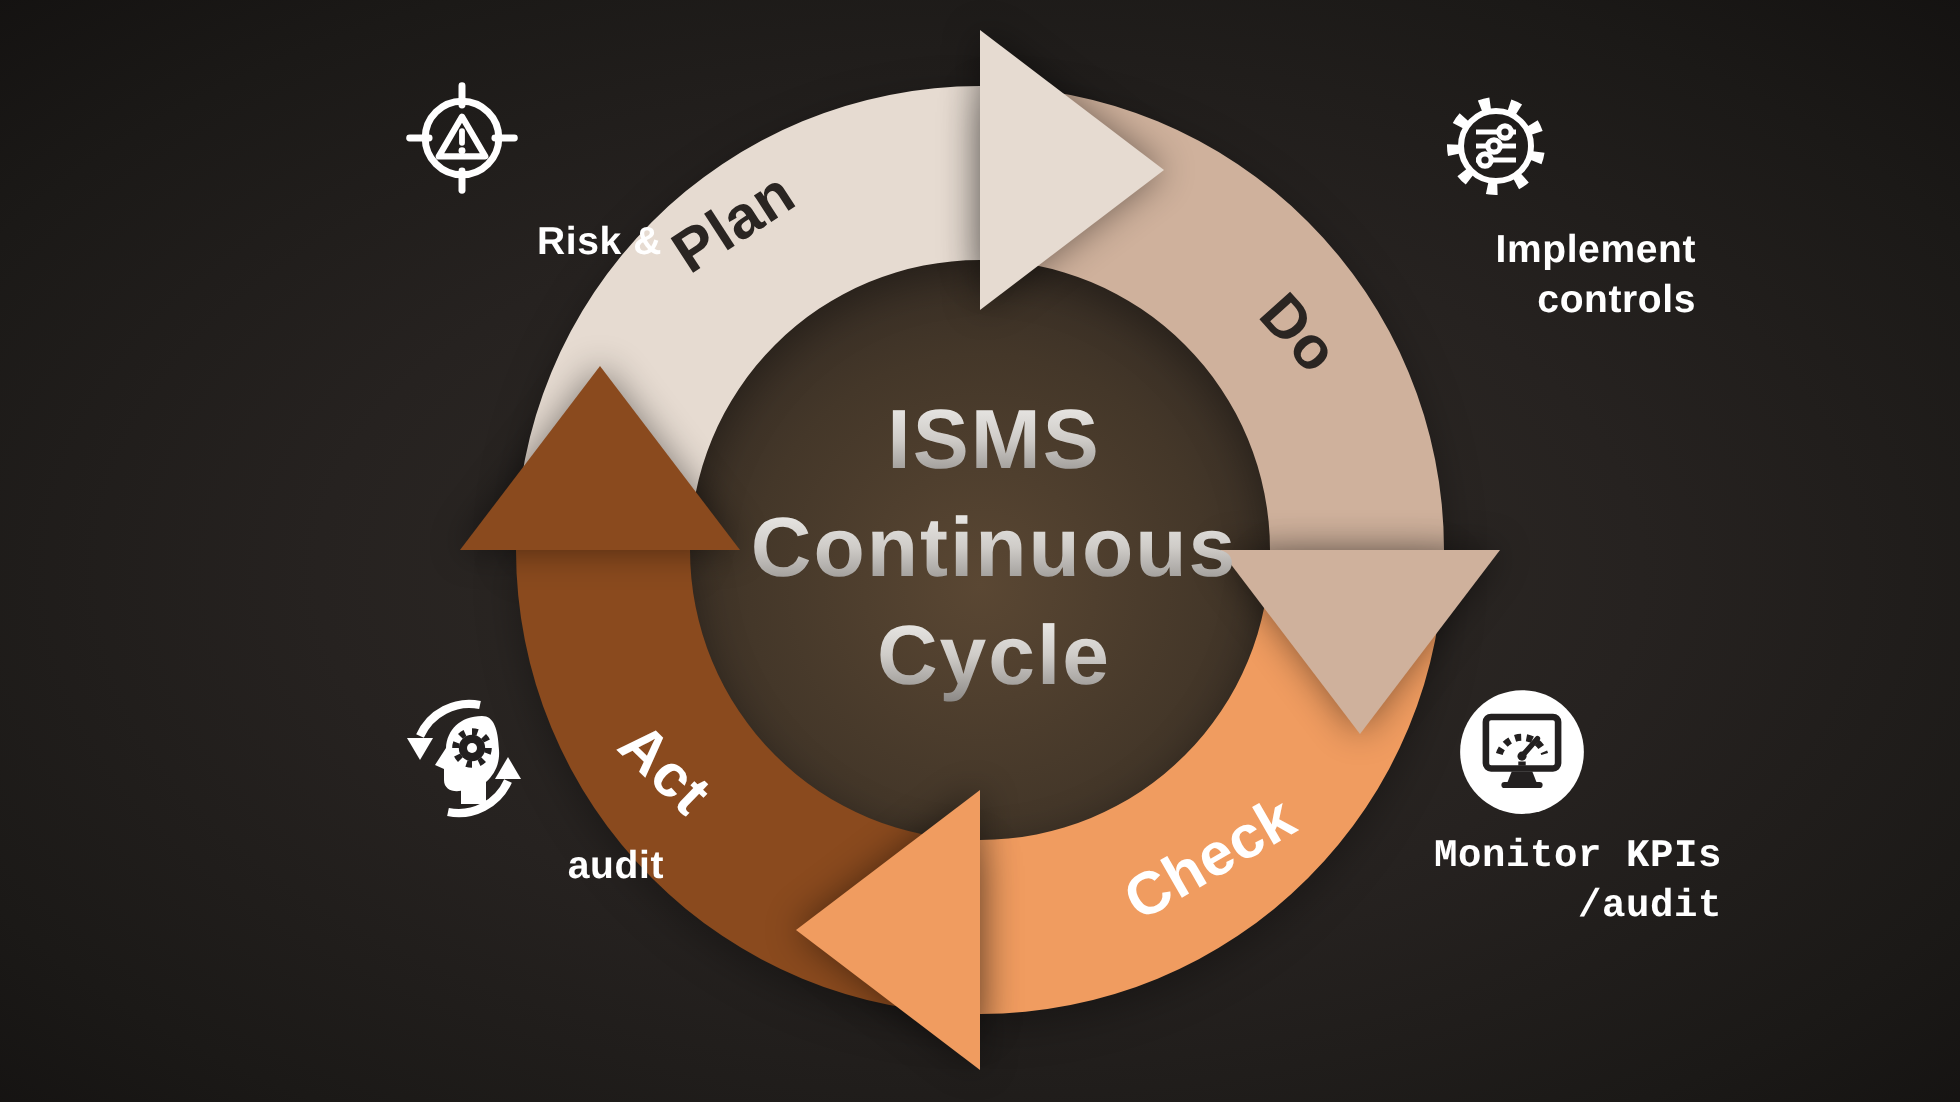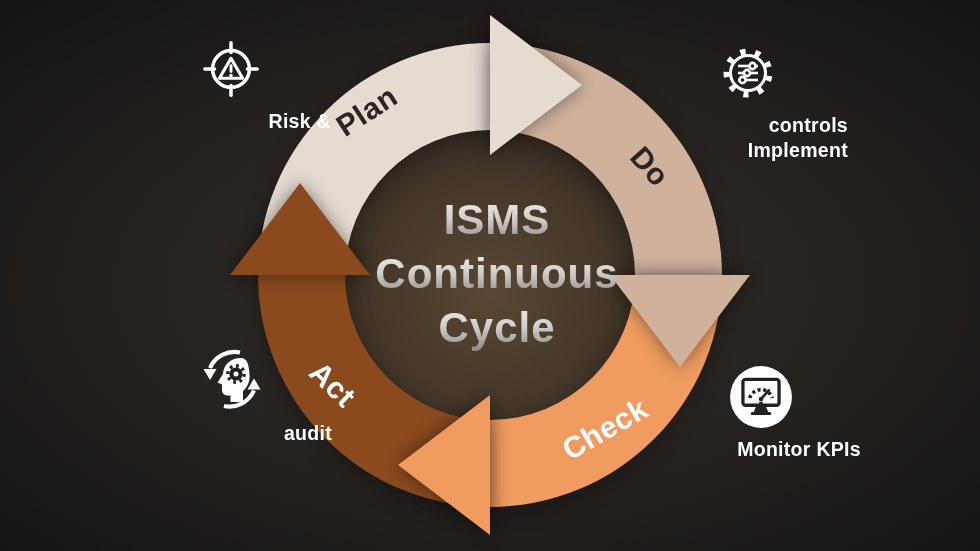--- a/index.html
+++ b/index.html
@@ -100,38 +100,39 @@
         <g stroke="#ffffff" stroke-width="2.6" fill="#232020">
           <line x1="22" y1="25" x2="42" y2="25"></line>
             <circle cx="36.5" cy="25" r="3.1"></circle>
           <line x1="22" y1="32" x2="42" y2="32"></line>
             <circle cx="31" cy="32" r="3.1"></circle>
           <line x1="22" y1="39" x2="42" y2="39"></line>
             <circle cx="26.5" cy="39" r="3.1"></circle>
         </g>
       </svg>
     </div>
+    <div class="callout-line">Implement</div>
     <div class="callout-line">controls</div>
-    <div class="callout-line">Implement</div>
   </div>
 
-  <div class="callout" style="left:661px;top:364px;">
+  <div class="callout" style="left:661px;top:343px;font-family:Liberation Mono, monospace;">
     <div class="callout-icon">
       <svg width="66" height="66" viewBox="0 0 64 64">
         <circle cx="32" cy="32" r="30" fill="#ffffff"></circle>
         <rect x="14.5" y="15" width="35" height="25" rx="2.5" fill="none" stroke="#232020" stroke-width="3.2"></rect>
         <path d="M21 33 A 11.5 11.5 0 0 1 43 33" fill="none" stroke="#232020" stroke-width="3.4" stroke-dasharray="3 2.6"></path>
         <line x1="32" y1="34" x2="39.5" y2="25.5" stroke="#232020" stroke-width="2.6" stroke-linecap="round"></line>
         <circle cx="32" cy="34" r="2.2" fill="#232020"></circle>
         <rect x="30.2" y="36.6" width="3.6" height="2" fill="#232020"></rect>
         <path d="M27 41.5 L37 41.5 L39 46.5 L25 46.5 Z" fill="#232020"></path>
         <rect x="22" y="46.5" width="20" height="3" rx="1.5" fill="#232020"></rect>
       </svg>
     </div>
     <div class="callout-line">Monitor KPIs</div>
+    <div class="callout-line">/audit</div>
   </div>
 
   <div class="callout" style="left:132px;top:348px;">
     <div class="callout-icon">
       <svg width="64" height="64" viewBox="0 0 64 64">
         <path d="M41 9 C 30 9 23.5 16 23 25 L 17.5 33.5 L 22 35.5 L 22 41 C 22 45.5 26 47.2 30.5 46.4 L 30.5 53 L 43 53 L 43 42 C 47.5 38 50 32.5 49.5 26 C 49 15.5 47 9 41 9 Z" fill="#ffffff"></path>
         <circle cx="36" cy="25" r="6.6" fill="#232020"></circle>
         <circle cx="36" cy="25" r="8.2" fill="none" stroke="#232020" stroke-width="3.4" stroke-dasharray="2.8 3.6"></circle>
         <circle cx="36" cy="25" r="2.5" fill="#ffffff"></circle>
         <path d="M40 3.5 A 27 27 0 0 0 10 19" fill="none" stroke="#ffffff" stroke-width="4.2"></path>

